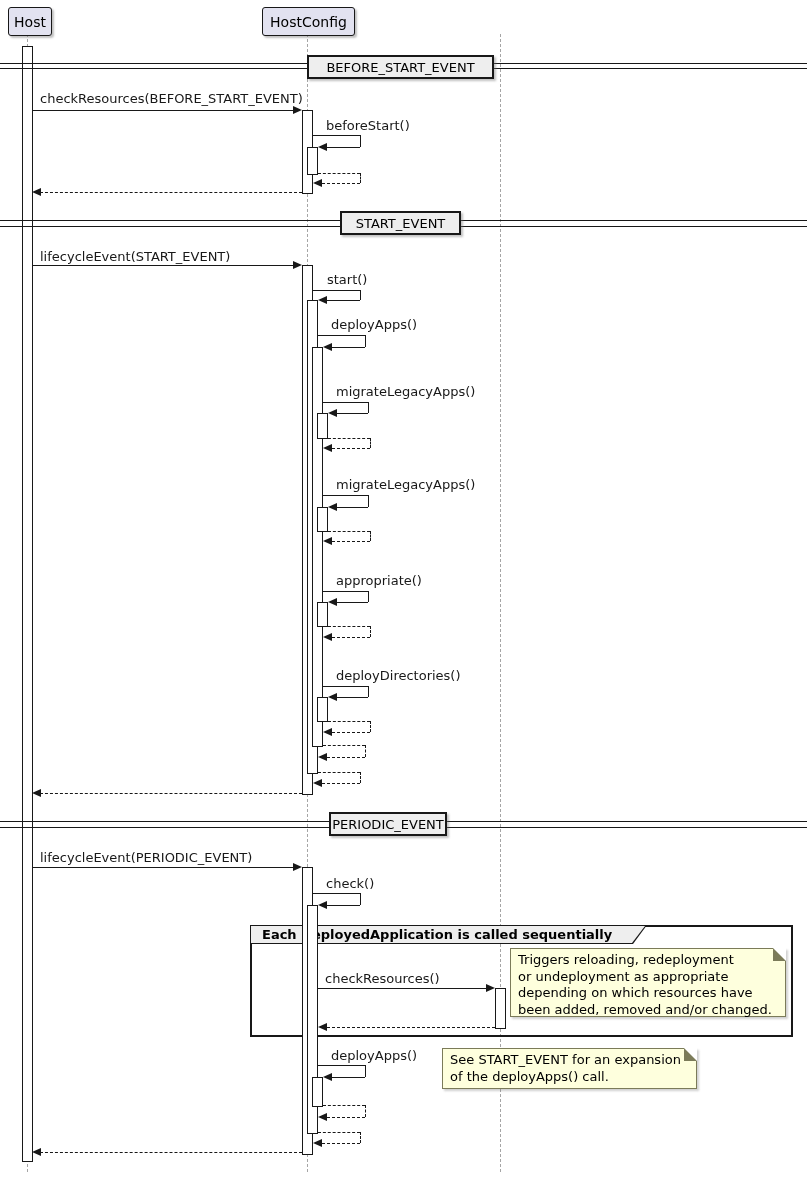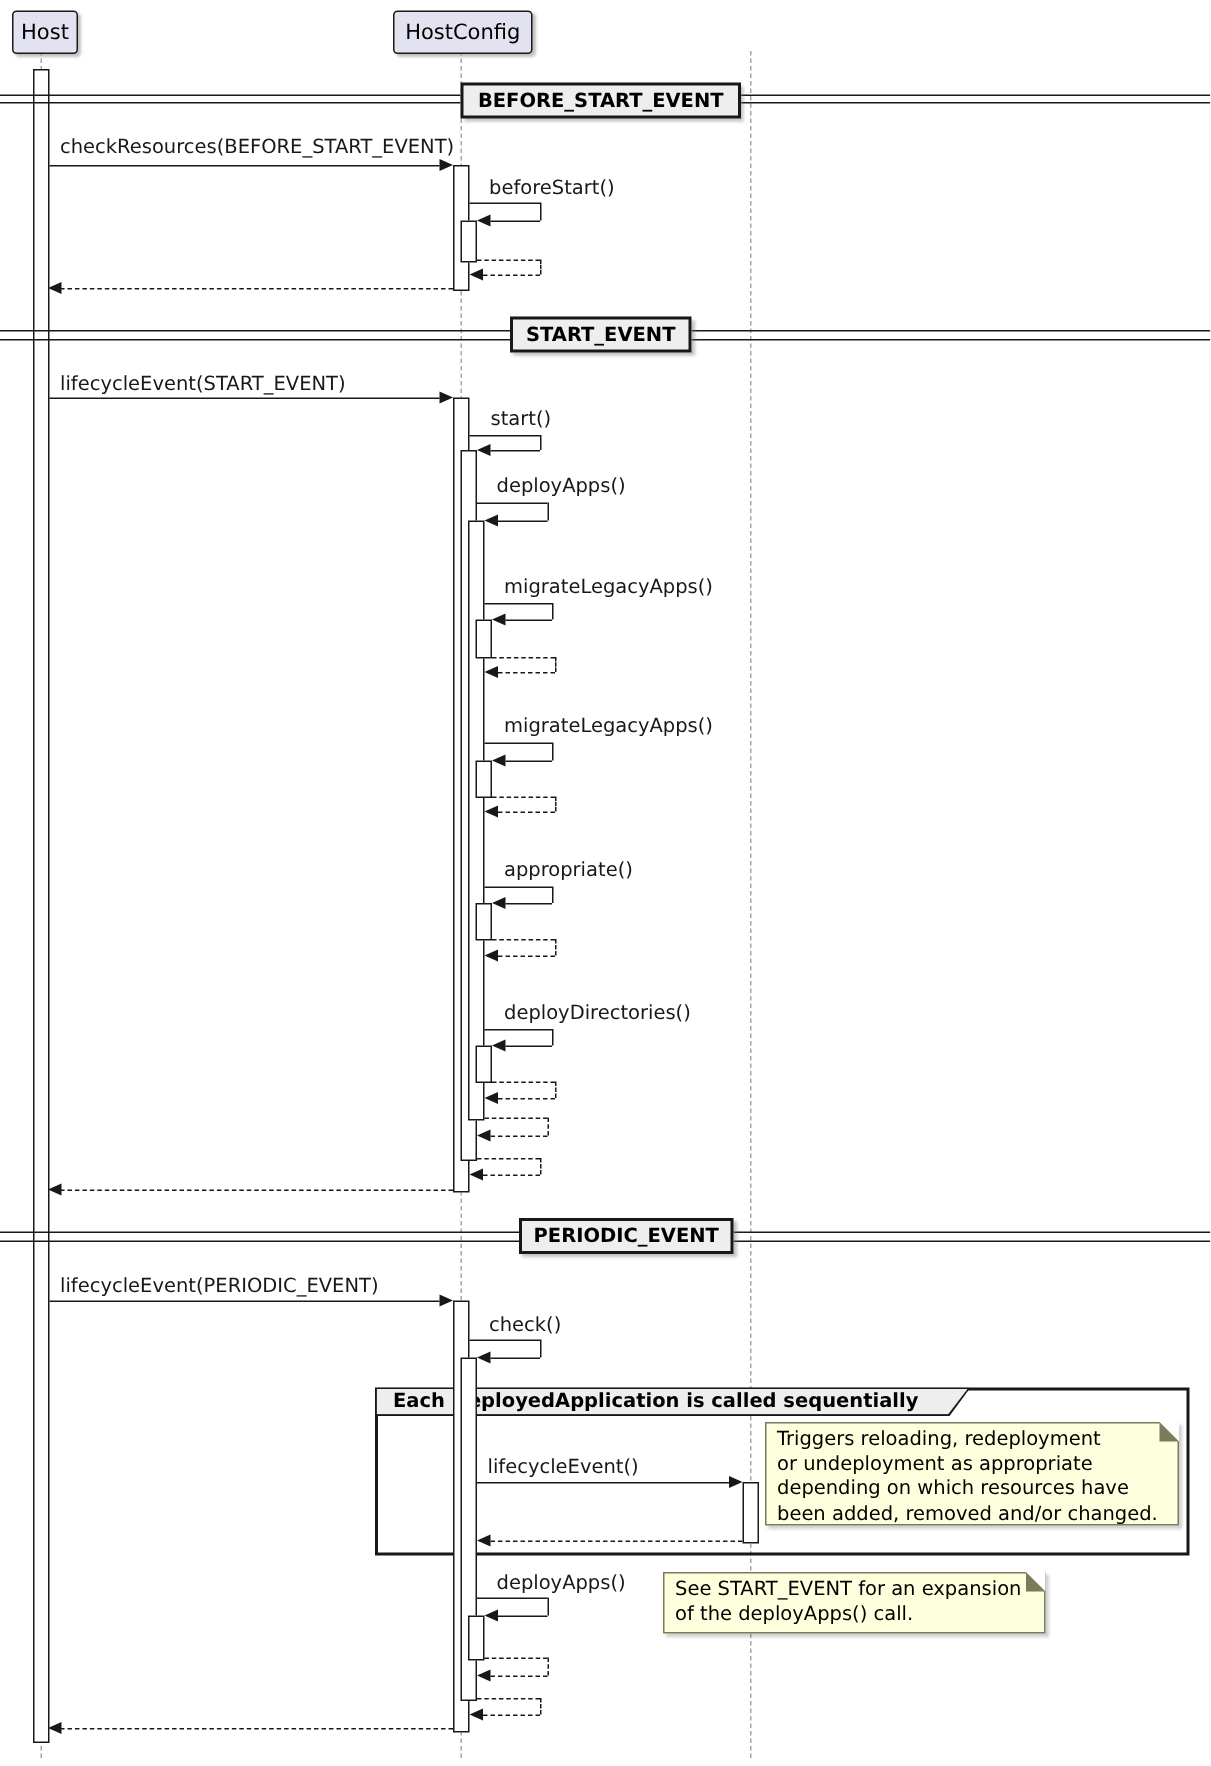--- a/index.html
+++ b/index.html
@@ -25,21 +25,21 @@
   .act { position:absolute; width:9px; background:#ffffff; border:1px solid #181818; }
 
   
   .participant { position:absolute; background:#E2E2F0; border:1px solid #181818;
                  border-radius:3px; display:flex; align-items:center; justify-content:center;
                  font-size:14px; color:#000; box-shadow:2px 2px 2px rgba(120,120,120,0.45); }
 
   
   .divider-box { position:absolute; background:#EEEEEE; border:2px solid #181818;
                  display:flex; align-items:center; justify-content:center;
-                 font-weight:bold; font-size:13px; color:#000; box-sizing:border-box;
+                 font-weight:normal; font-size:13px; color:#000; box-sizing:border-box;
                  box-shadow:2px 2px 2px rgba(120,120,120,0.45); }
 
   
   .lbl { position:absolute; font-size:13px; color:#181818; white-space:nowrap; }
 
   
   .frame { position:absolute; border:2px solid #181818; box-sizing:border-box; }
   .frame-header-bg { position:absolute; background:#181818;
         clip-path:polygon(0 0, 100% 0, calc(100% - 14px) 100%, 0 100%); }
   .frame-header { position:absolute; background:#EEEEEE;
@@ -180,21 +180,21 @@
   <div class="lbl" style="left:40px;top:850px">lifecycleEvent(PERIODIC_EVENT)</div>
   <div class="h" style="left:33px;top:867px;width:260px"></div>
   <div class="ar" style="left:293px;top:863px"></div>
 
   <div class="lbl" style="left:326px;top:876px">check()</div>
   <div class="h" style="left:313px;top:893px;width:47px"></div>
   <div class="v" style="left:360px;top:893px;height:12px"></div>
   <div class="h" style="left:327px;top:905px;width:33px"></div>
   <div class="al" style="left:318px;top:901px"></div>
 
-  <div class="lbl" style="left:325px;top:971px">lifecycleEvent()</div>
+  <div class="lbl" style="left:325px;top:971px">checkResources()</div>
   <div class="h" style="left:318px;top:988px;width:168px"></div>
   <div class="ar" style="left:486px;top:984px"></div>
   <div class="hd" style="left:327px;top:1027px;width:168px"></div>
   <div class="al" style="left:318px;top:1023px"></div>
 
   <div class="lbl" style="left:331px;top:1048px">deployApps()</div>
   <div class="h" style="left:318px;top:1065px;width:47px"></div>
   <div class="v" style="left:365px;top:1065px;height:12px"></div>
   <div class="h" style="left:332px;top:1077px;width:33px"></div>
   <div class="al" style="left:323px;top:1073px"></div>
@@ -215,21 +215,21 @@
   <div class="h" style="left:0;top:63px;width:807px"></div>
   <div class="h" style="left:0;top:68px;width:807px"></div>
   <div class="divider-box" style="left:307px;top:55px;width:187px;height:24px">BEFORE_START_EVENT</div>
 
   <div class="h" style="left:0;top:220px;width:807px"></div>
   <div class="h" style="left:0;top:226px;width:807px"></div>
   <div class="divider-box" style="left:340px;top:211px;width:121px;height:24px">START_EVENT</div>
 
   <div class="h" style="left:0;top:821px;width:807px"></div>
   <div class="h" style="left:0;top:827px;width:807px"></div>
-  <div class="divider-box" style="left:346px;top:812px;width:143px;height:24px">PERIODIC_EVENT</div>
+  <div class="divider-box" style="left:329px;top:812px;width:118px;height:24px">PERIODIC_EVENT</div>
 
   <div class="note" style="left:442px;top:1048px;width:255px;height:41px">See START_EVENT for an expansion
 of the deployApps() call.</div>
   <div class="note" style="left:510px;top:948px;width:276px;height:69px">Triggers reloading, redeployment
 or undeployment as appropriate
 depending on which resources have
 been added, removed and/or changed.</div>
 
 </div>
 

